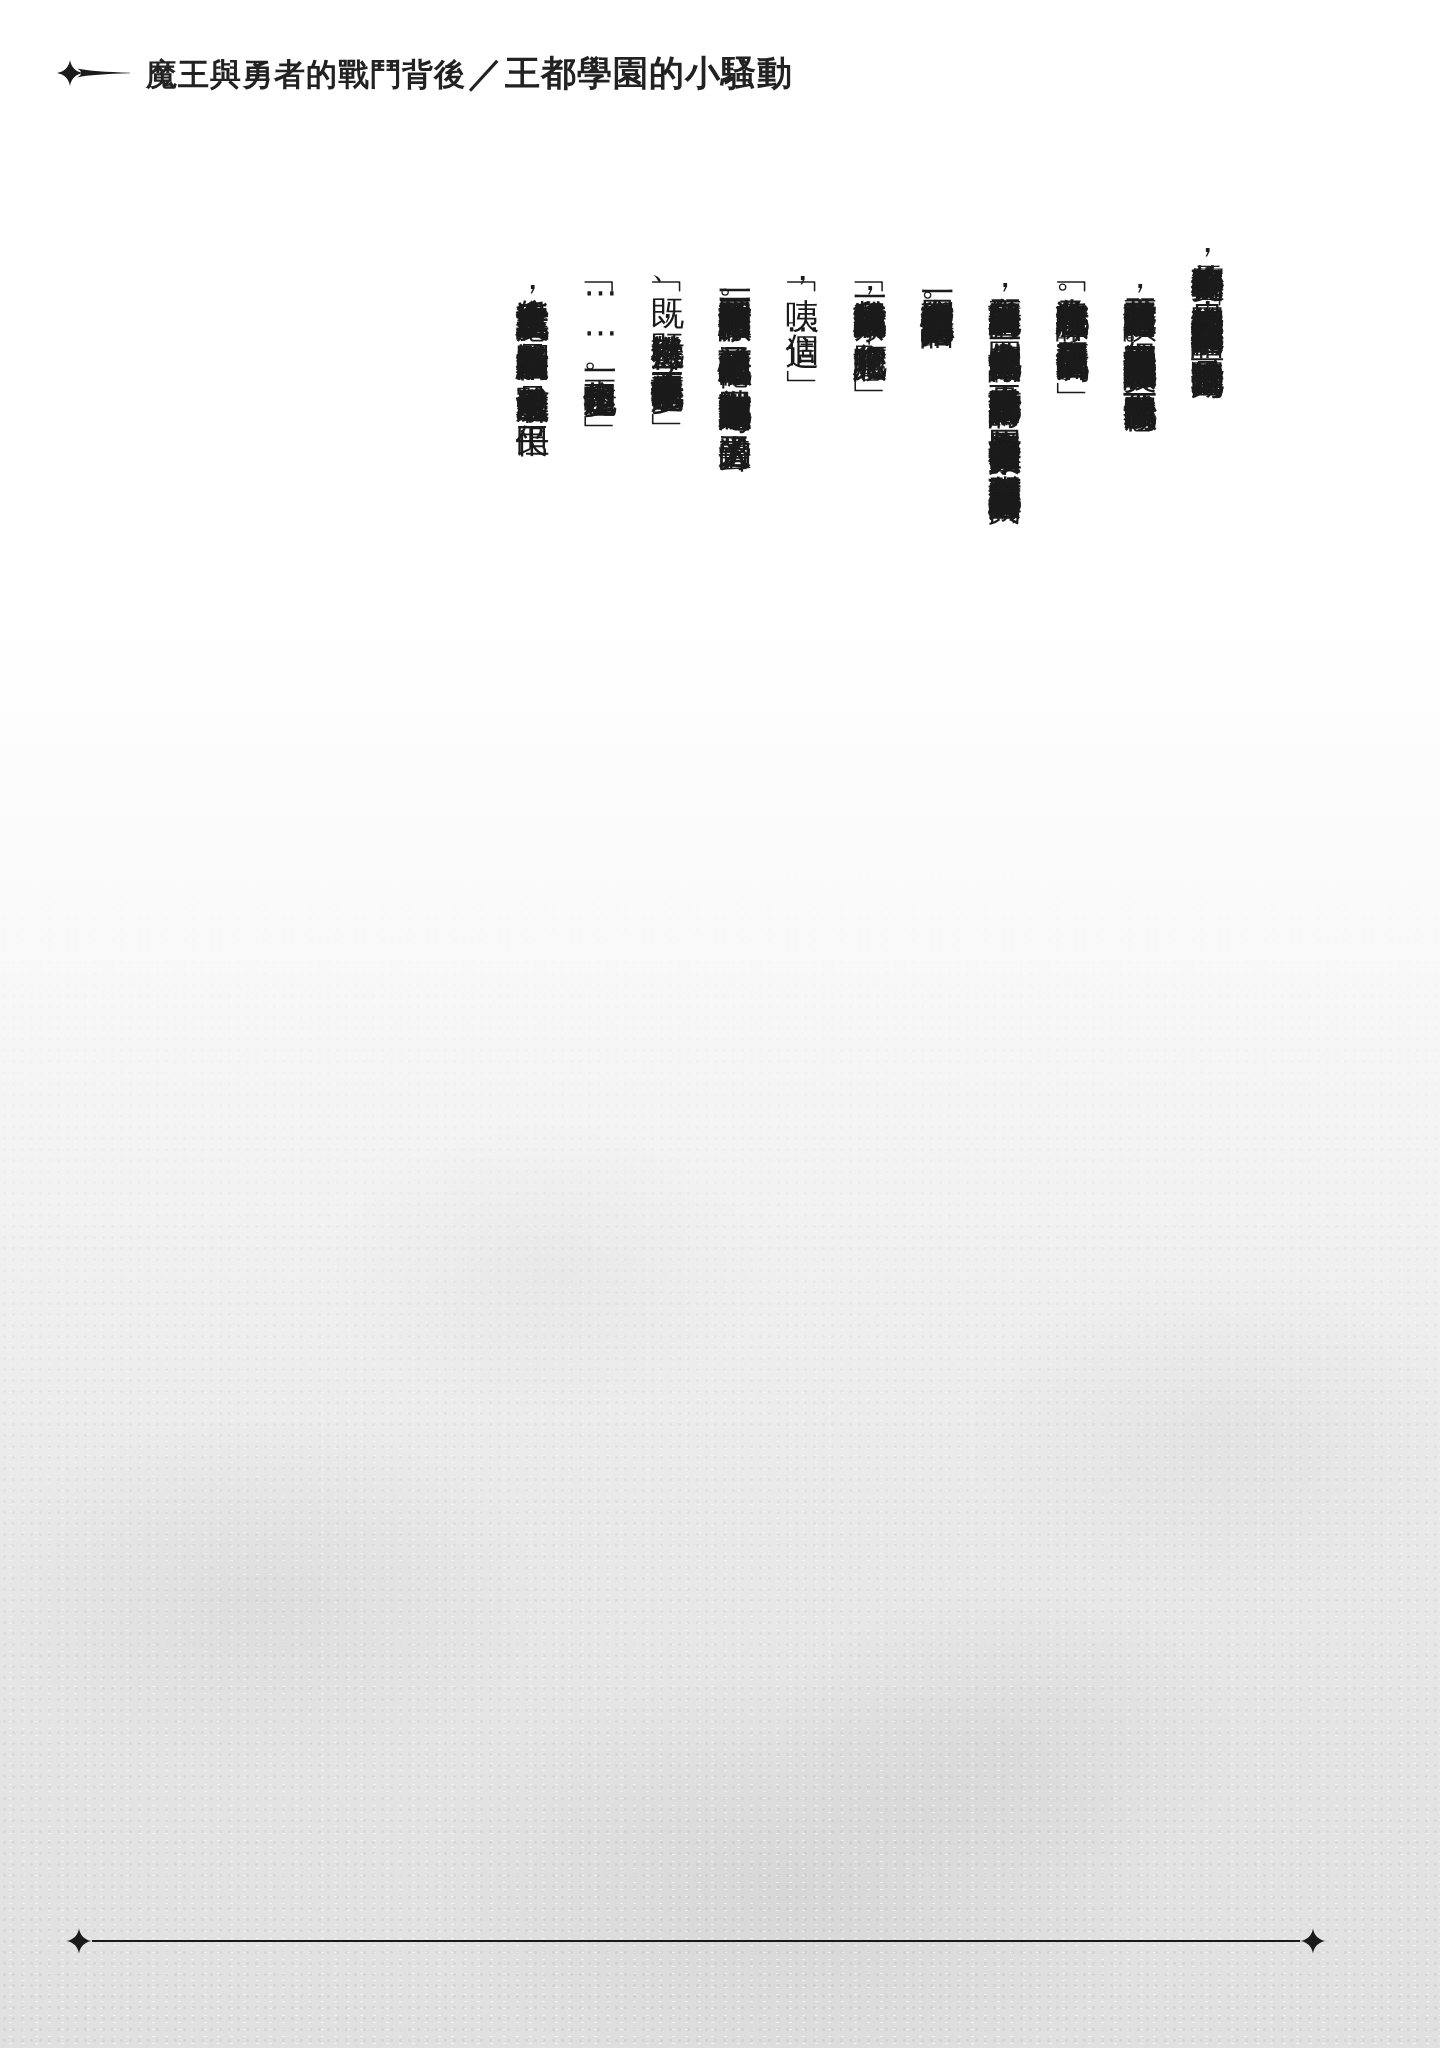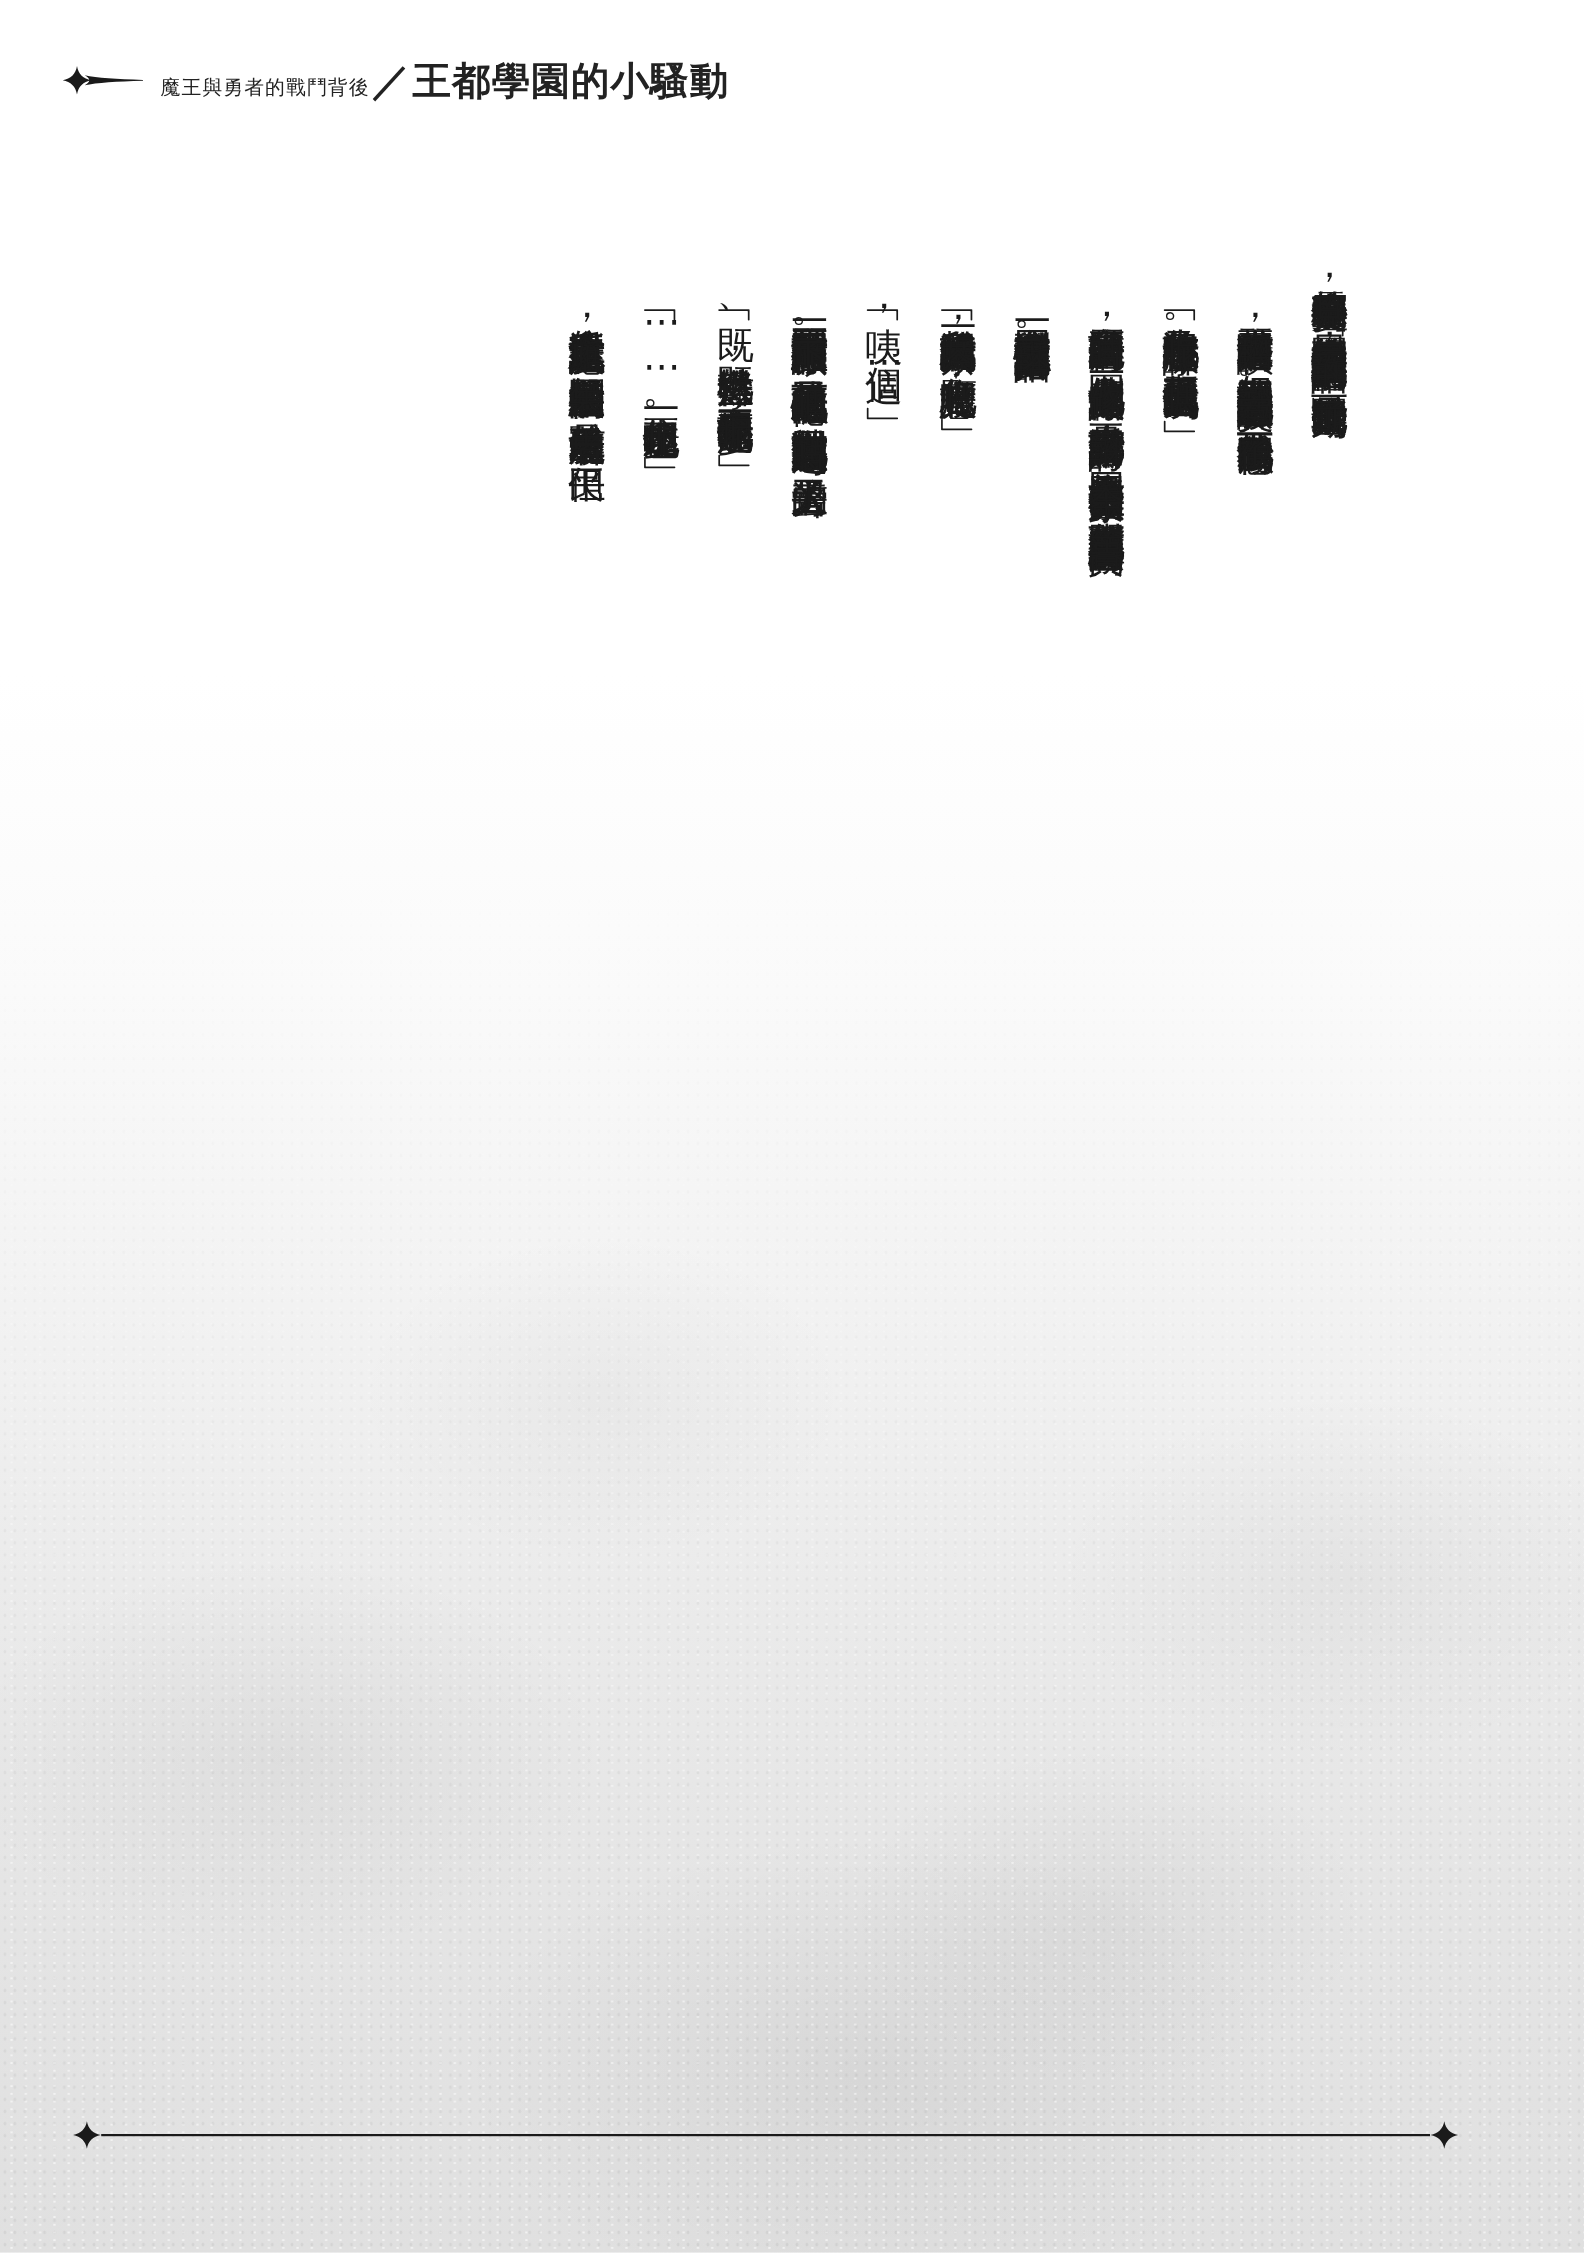--- a/index.html
+++ b/index.html
@@ -35,21 +35,21 @@
 
   
   .page-header{
     position:absolute;top:50px;left:56px;
     display:flex;align-items:center;gap:14px;
     color:#222;
     font-family:"Liberation Sans","DejaVu Sans",sans-serif;
   }
   .header-icon{flex:0 0 auto;display:block;}
   .header-titles{display:flex;align-items:baseline;white-space:nowrap;}
-  .series-title{font-size:18px;font-weight:400;letter-spacing:1px;}
+  .series-title{font-size:31px;font-weight:700;letter-spacing:1px;}
   .title-divider{font-size:35px;font-weight:700;margin:0 2px;}
   .chapter-title{font-size:35px;font-weight:700;letter-spacing:1px;font-family:Liberation Serif, serif;}
 
   
   .novel-text{
     position:absolute;
     top:237px;right:199px;
     height:1592px;
     writing-mode:vertical-rl;
     text-orientation:upright;

